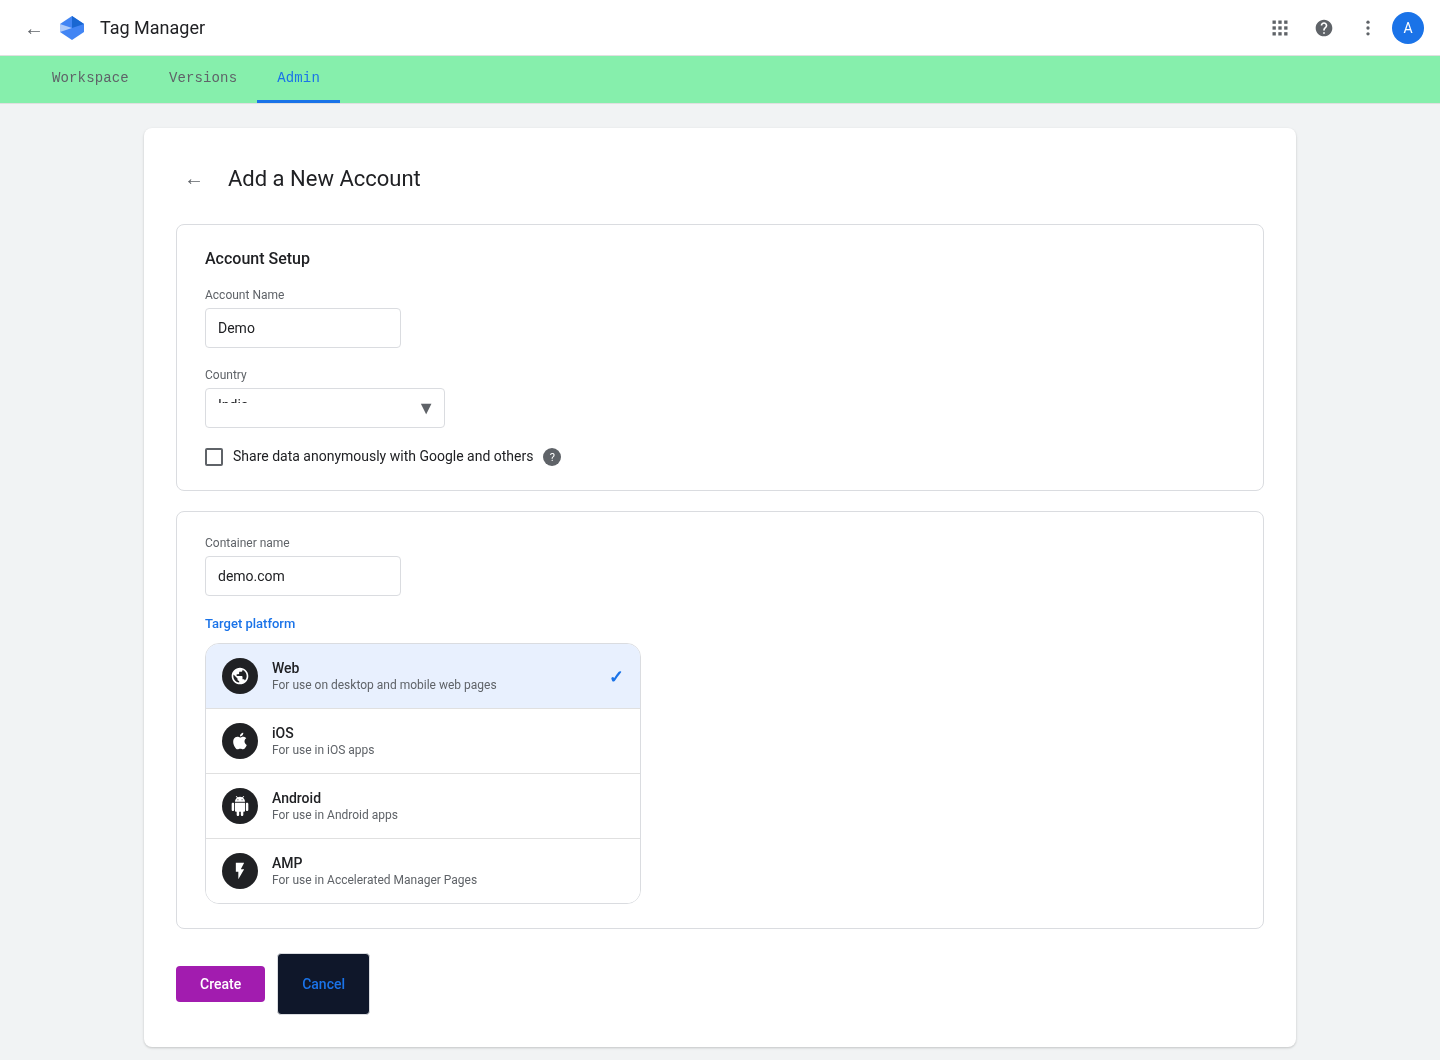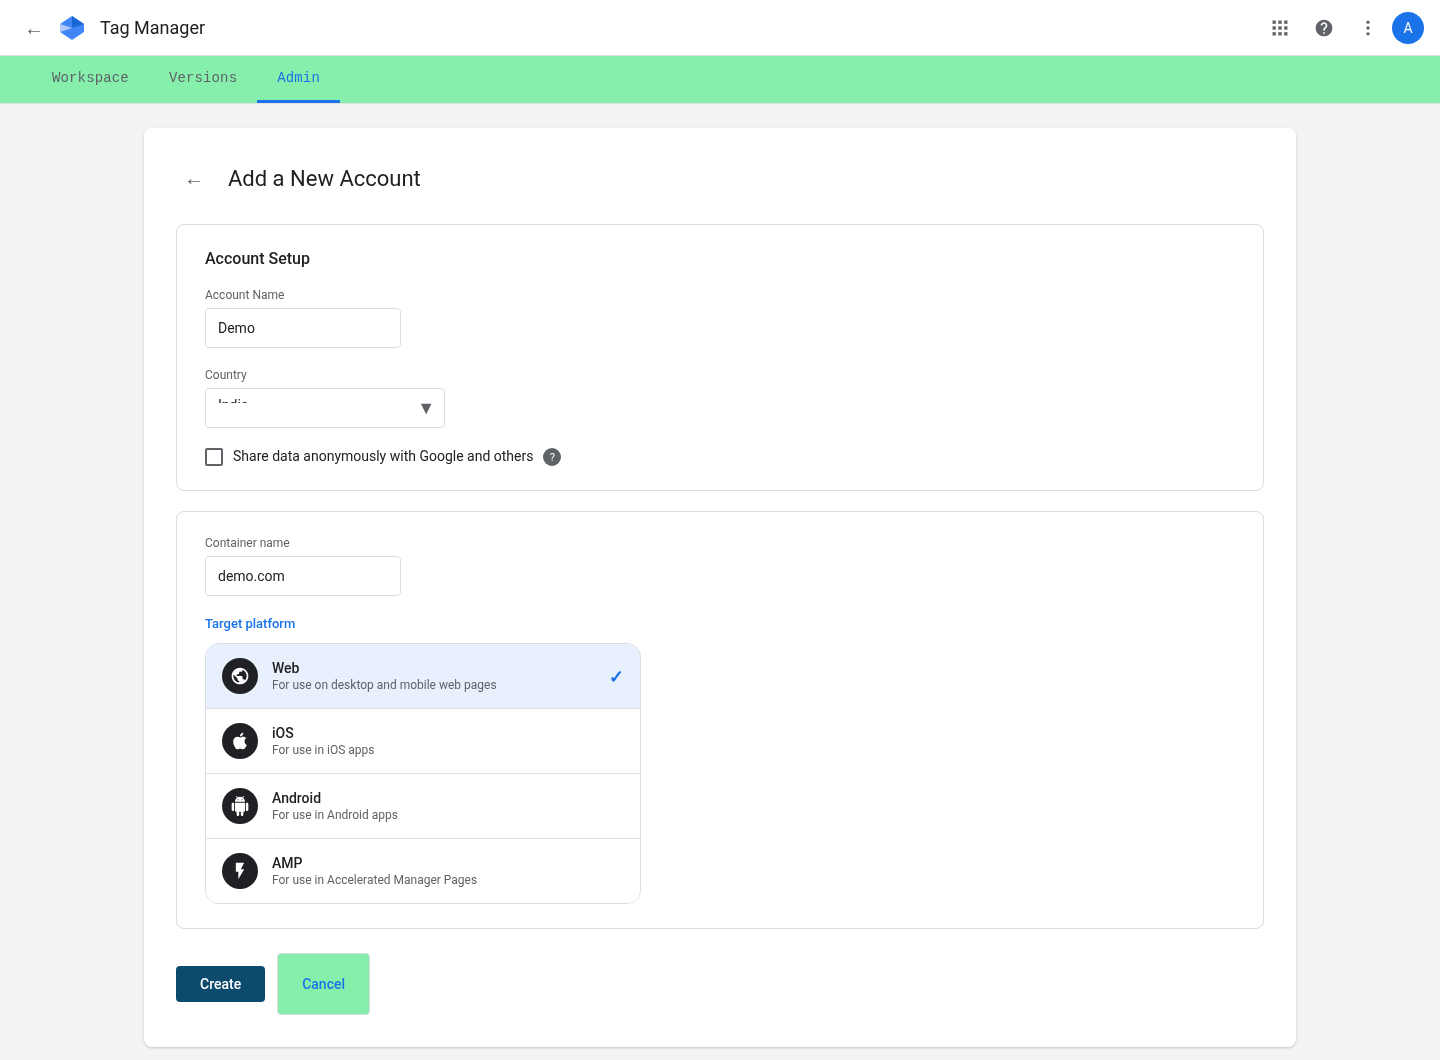--- a/index.html
+++ b/index.html
@@ -116,25 +116,25 @@
       color: #fff; font-size: 16px;
     }
     .platform-info { flex: 1; }
     .platform-name { font-size: 14px; font-weight: 500; color: #202124; }
     .platform-desc { font-size: 12px; color: #5f6368; margin-top: 2px; }
     .platform-check { color: #1a73e8; font-size: 18px; font-weight: bold; }
 
     
     .action-row { display: flex; align-items: center; gap: 12px; margin-top: 24px; }
     .btn-create {
-      background: #0c4a6e; color: #fff; border: none; border-radius: 4px;
+      background: #a21caf; color: #fff; border: none; border-radius: 4px;
       padding: 10px 24px; font-size: 14px; font-weight: 500; cursor: pointer; font-family: inherit;
     }
     .btn-cancel {
-      background: #86efac; color: #1a73e8; border: 1px solid #dadce0; border-radius: 4px;
+      background: #0f172a; color: #1a73e8; border: 1px solid #dadce0; border-radius: 4px;
       padding: 22px 24px; font-size: 14px; font-weight: 500; cursor: pointer; font-family: inherit;
     }
 
     
     .gtm-logo {
       width: 32px; height: 32px;
     }
   </style>
 </head>
 <body>

